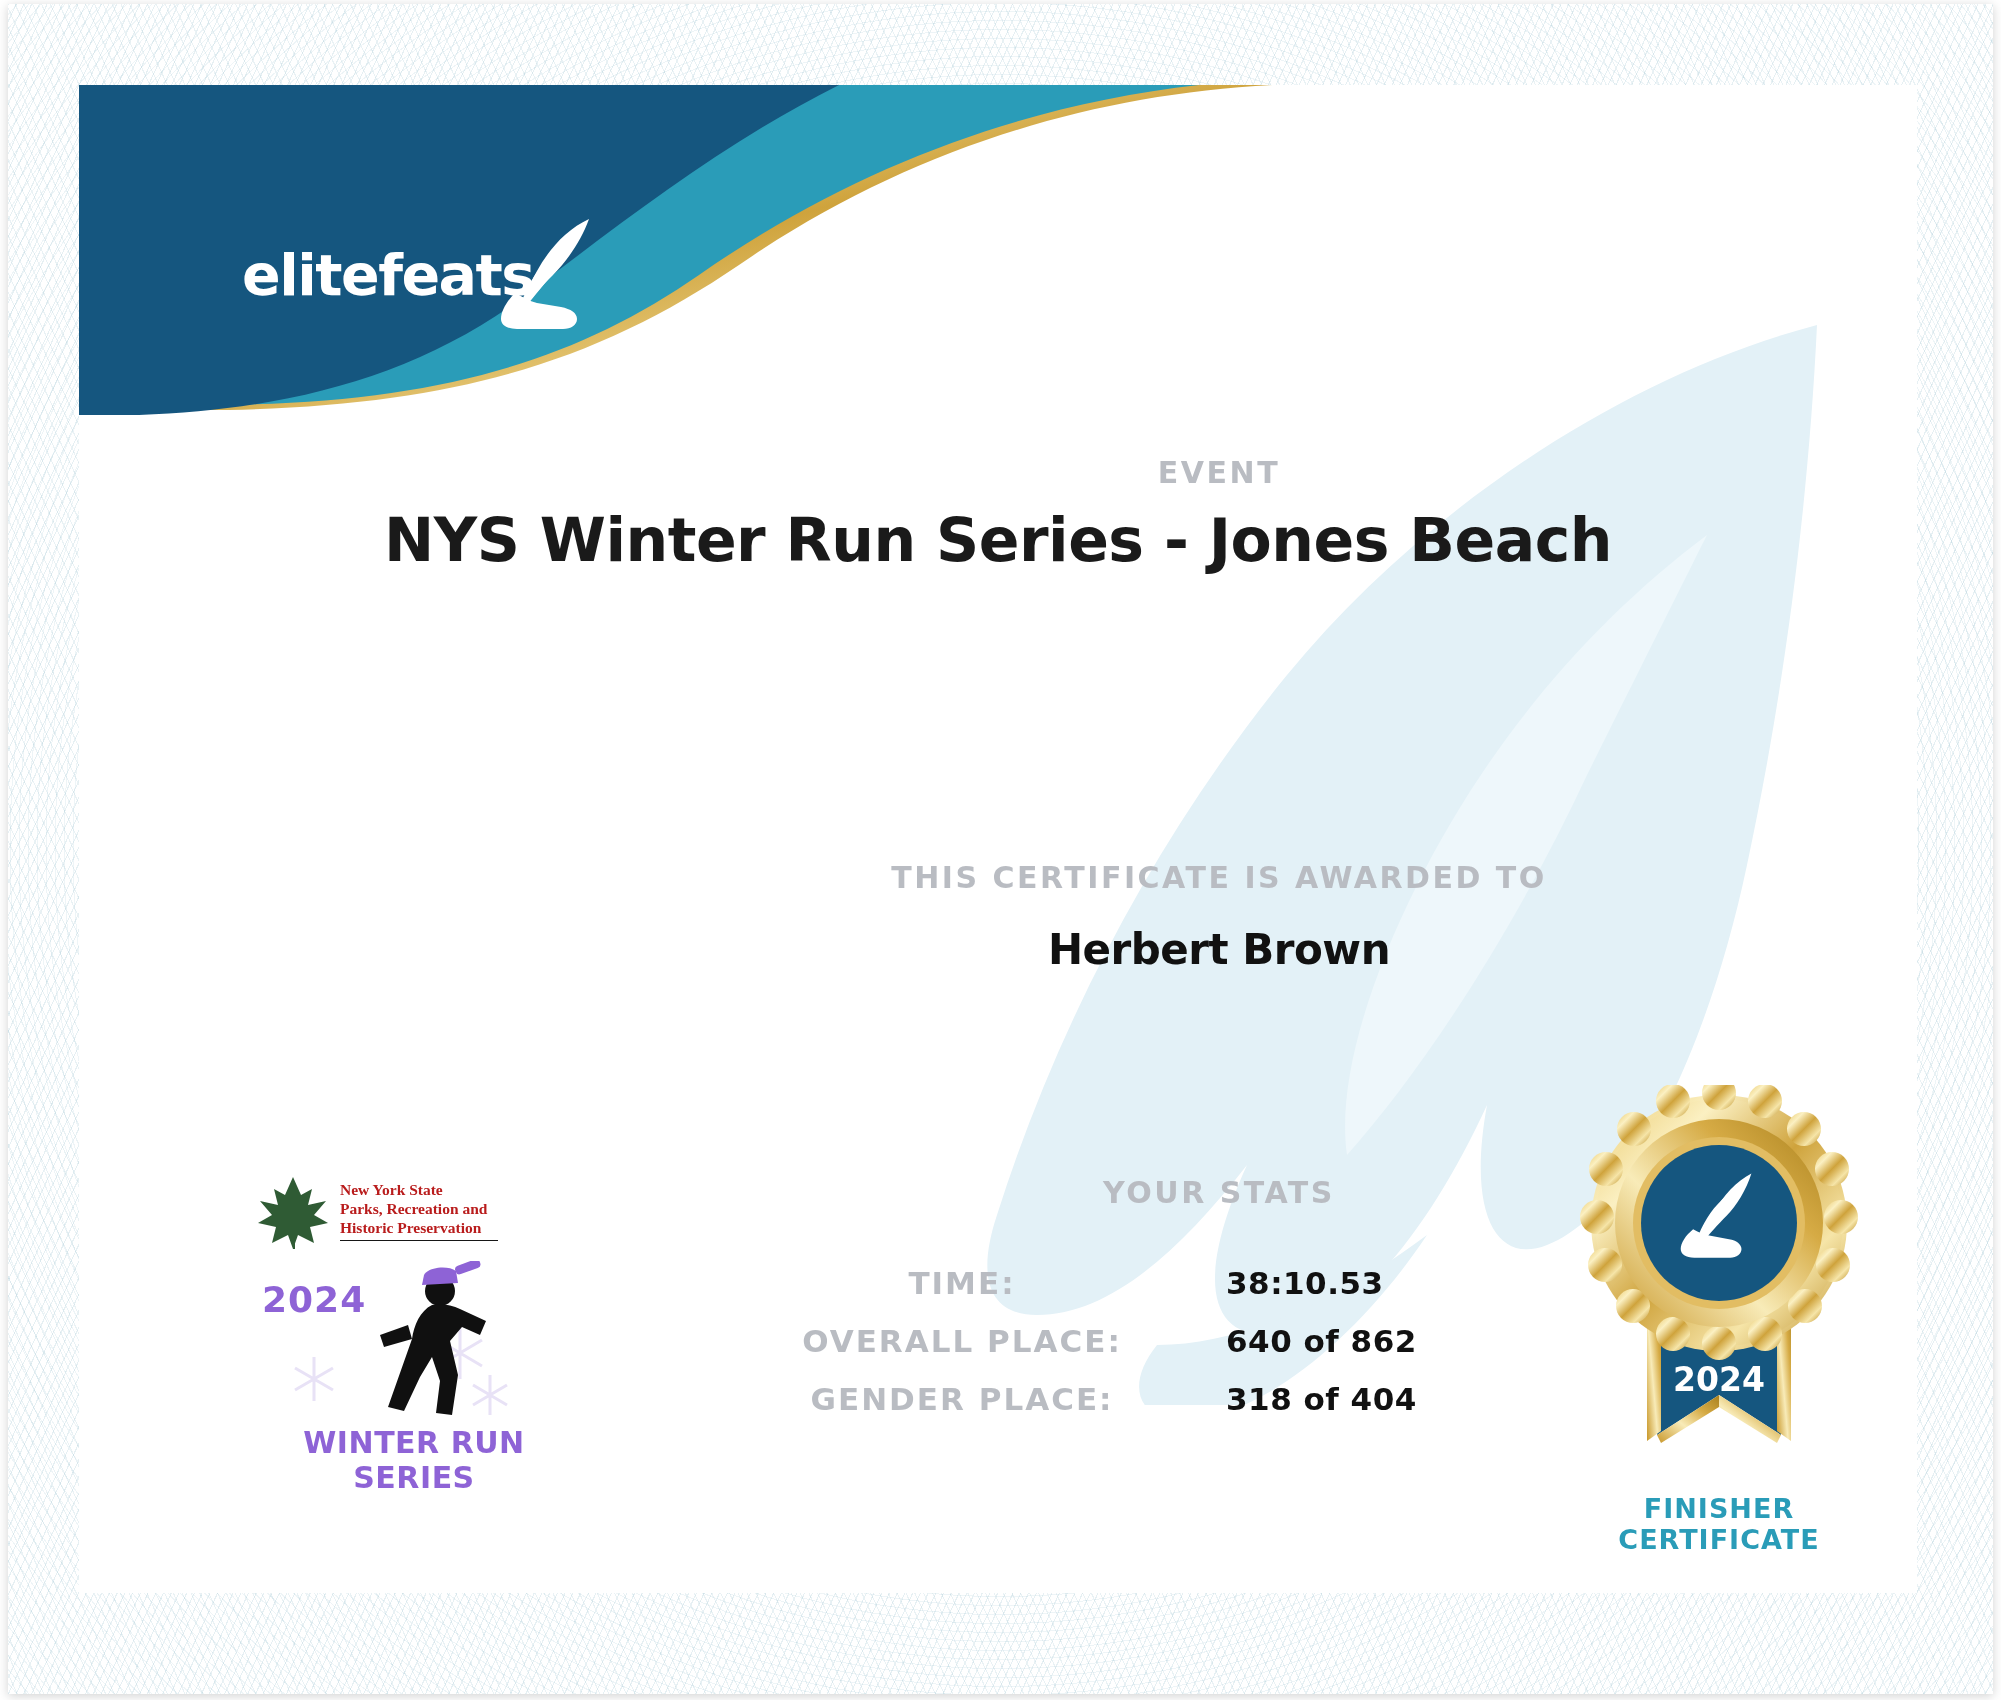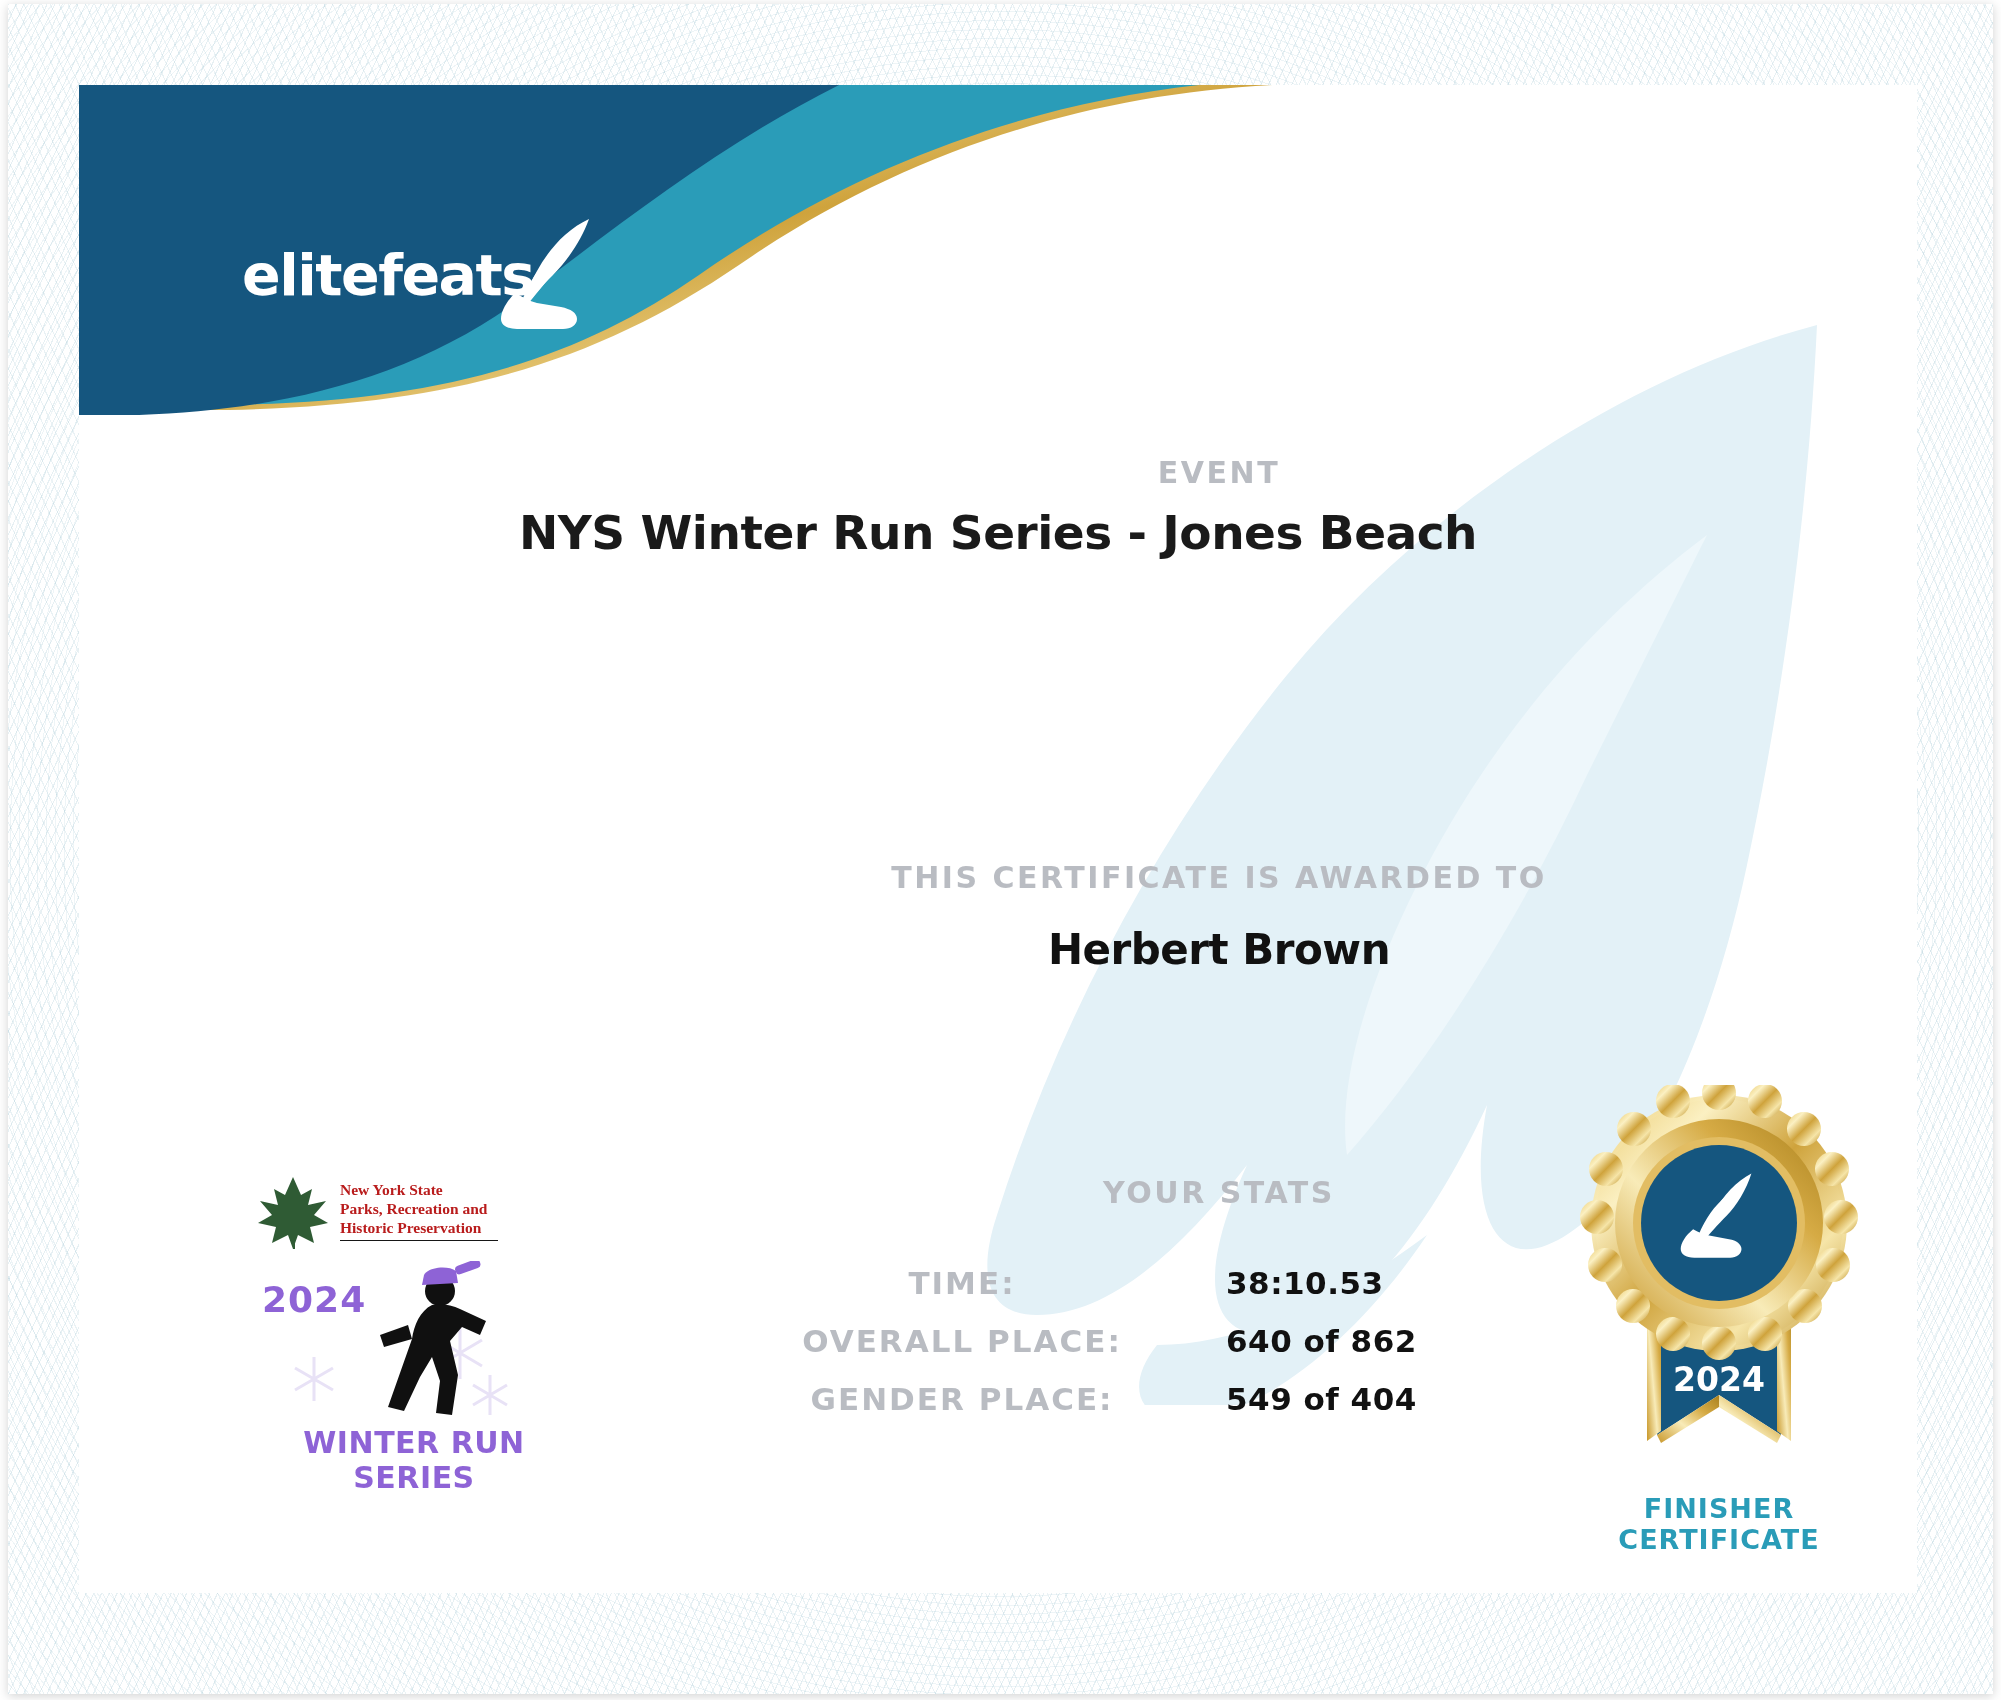--- a/index.html
+++ b/index.html
@@ -125,21 +125,21 @@
   }
   .event-label { position: absolute; left: 740px; top: 370px; width: 800px; }
   .event-name {
     position: absolute;
     left: 240px;
     top: 420px;
     width: 1800px;
     text-align: center;
     font-family: "DejaVu Sans", sans-serif;
     font-weight: bold;
-    font-size: 47px;
+    font-size: 60px;
     color: #1a1a1a;
     letter-spacing: -0.5px;
     width: 1800px;
   }
   .awarded-label { position: absolute; left: 540px; top: 775px; width: 1200px; }
   .recipient {
     position: absolute;
     left: 540px;
     top: 840px;
     width: 1200px;
@@ -326,21 +326,21 @@
           <div class="stat-row">
             <div class="stat-key">TIME:</div>
             <div class="stat-val">38:10.53</div>
           </div>
           <div class="stat-row">
             <div class="stat-key">OVERALL PLACE:</div>
             <div class="stat-val">640 of 862</div>
           </div>
           <div class="stat-row">
             <div class="stat-key">GENDER PLACE:</div>
-            <div class="stat-val">549 of 404</div>
+            <div class="stat-val">318 of 404</div>
           </div>
         </div>
 
         <div class="parks-block">
           <div class="parks-top">
             <svg width="78" height="76" viewBox="0 0 78 76">
               <path d="M39 2 L47 20 L58 14 L54 30 L72 26 L60 40 L74 48 L56 52 L60 68 L44 60 L39 74 L34 60 L18 68 L22 52 L4 48 L18 40 L6 26 L24 30 L20 14 L31 20 Z" fill="#2f5b34"></path>
               <path d="M39 40 L39 74 L41 74 L41 40 Z" fill="#2f5b34"></path>
             </svg>
             <div class="parks-text">

